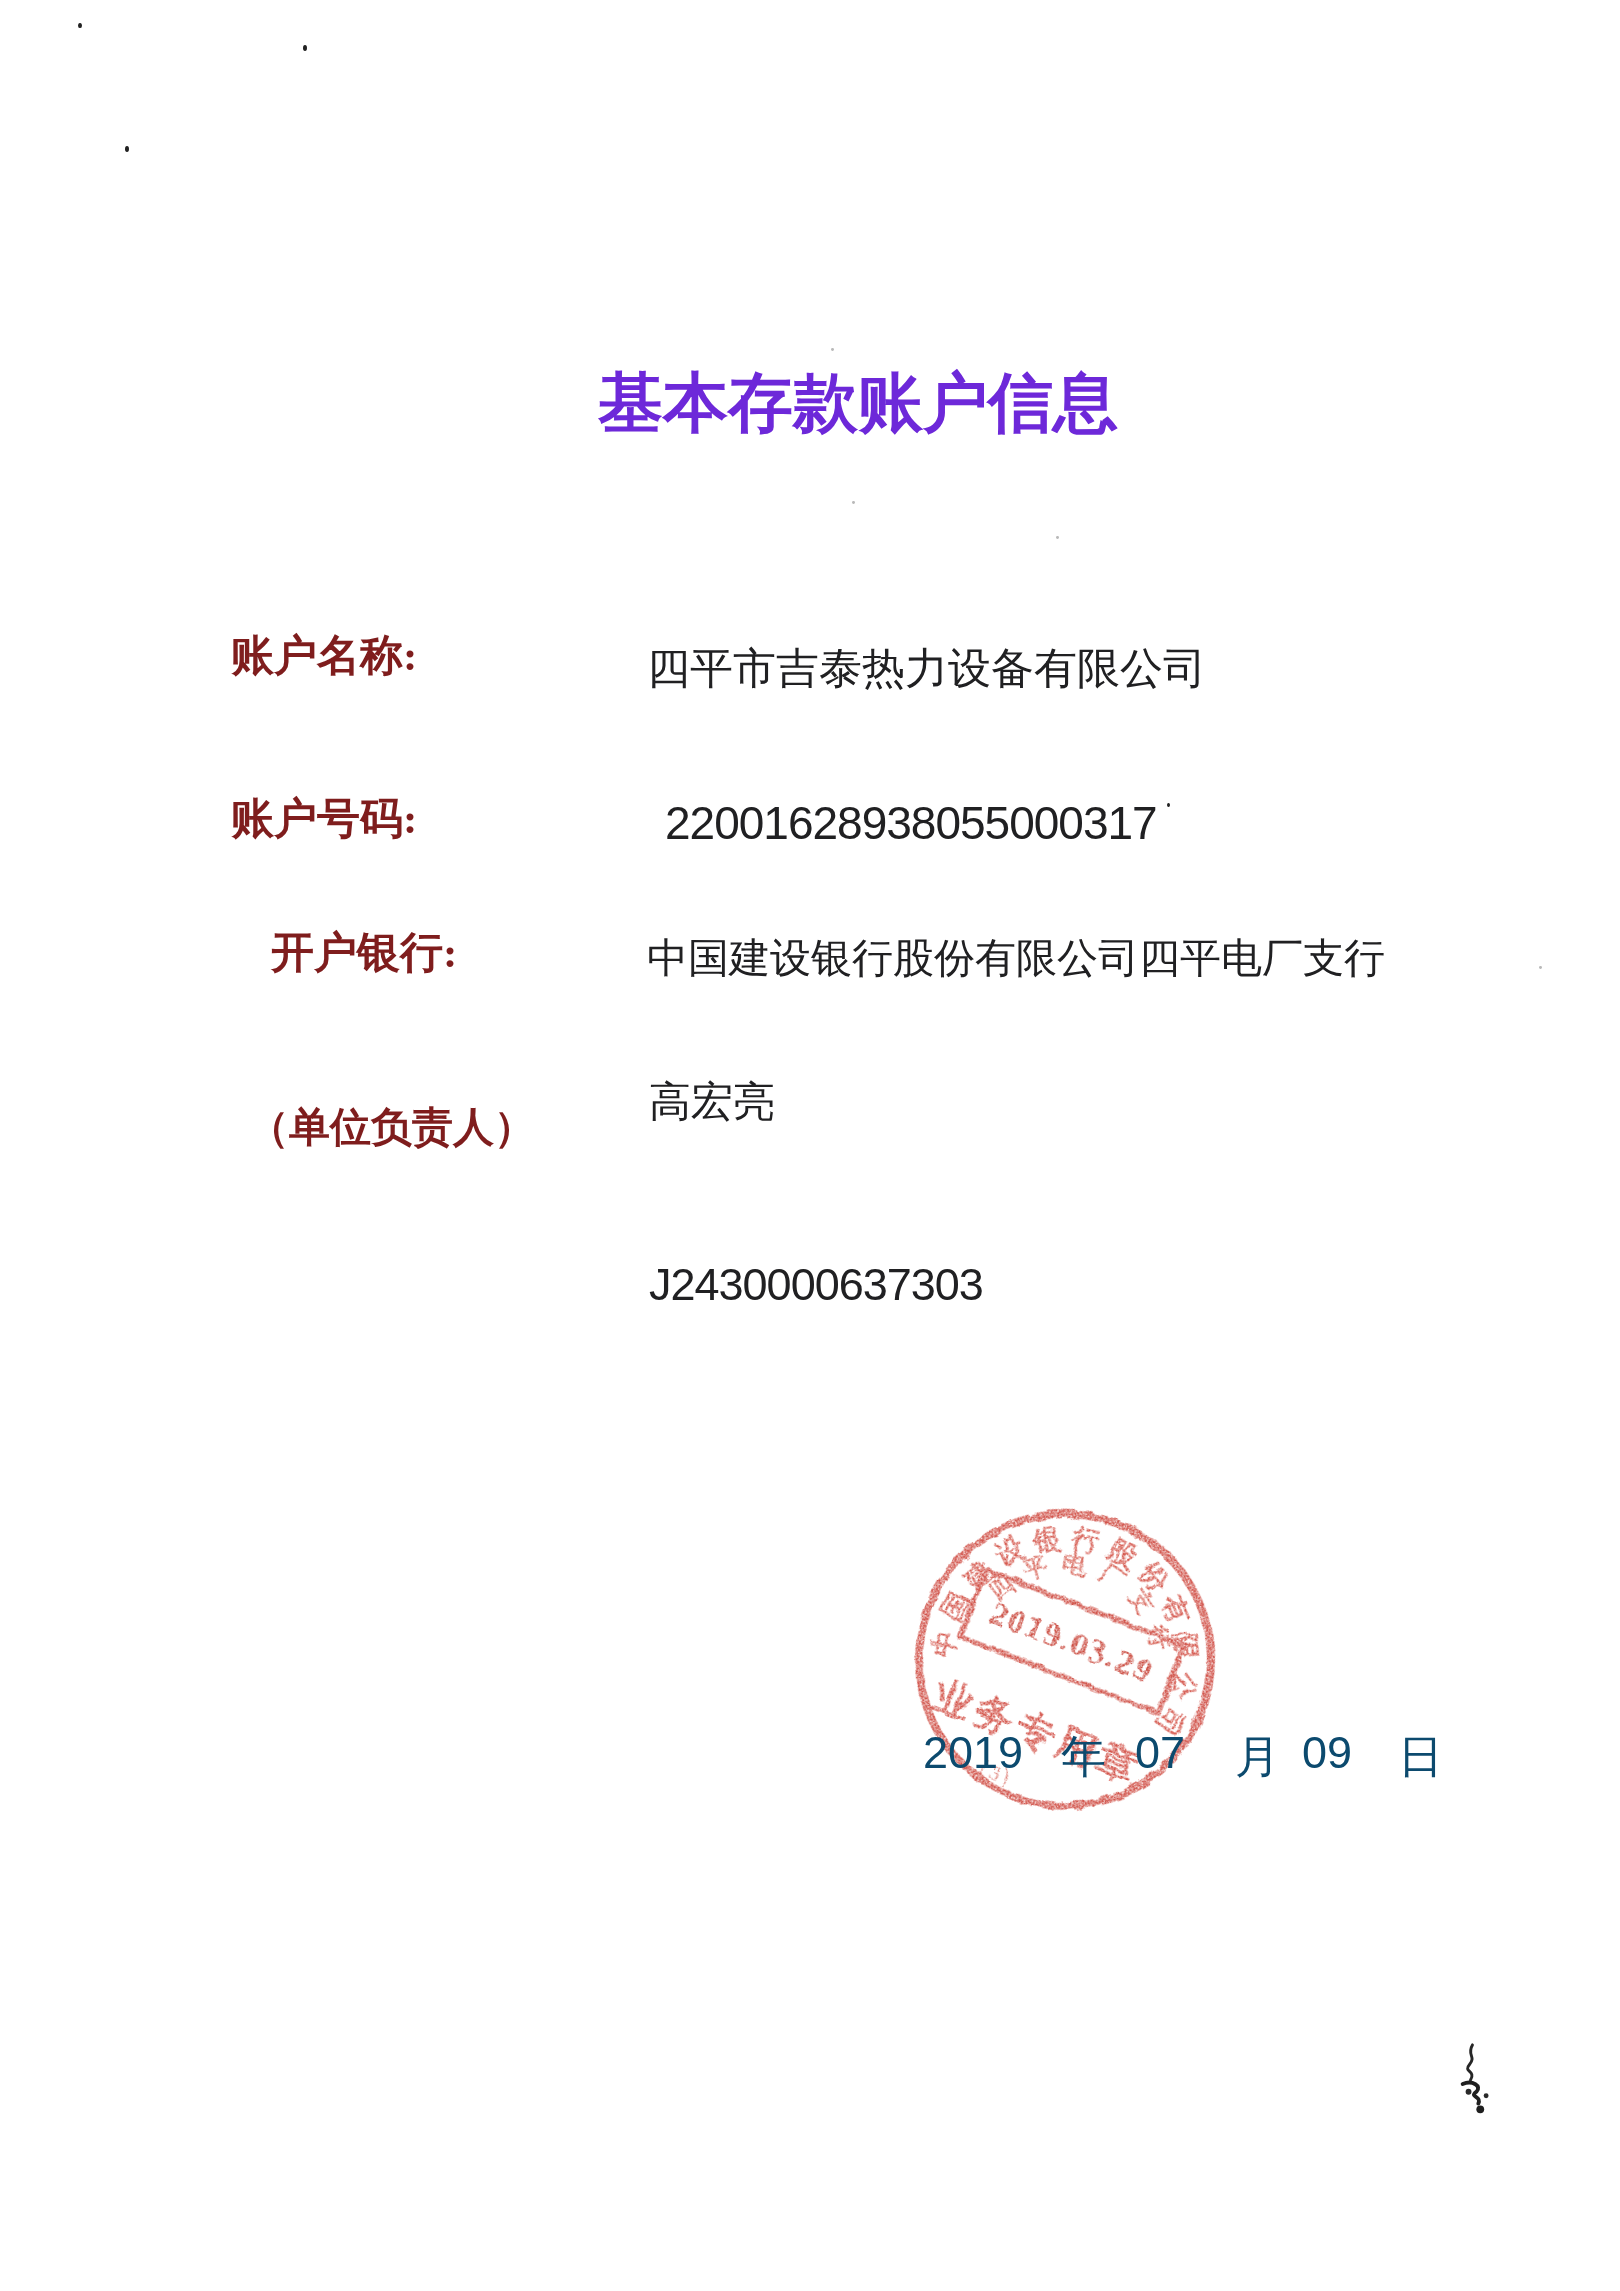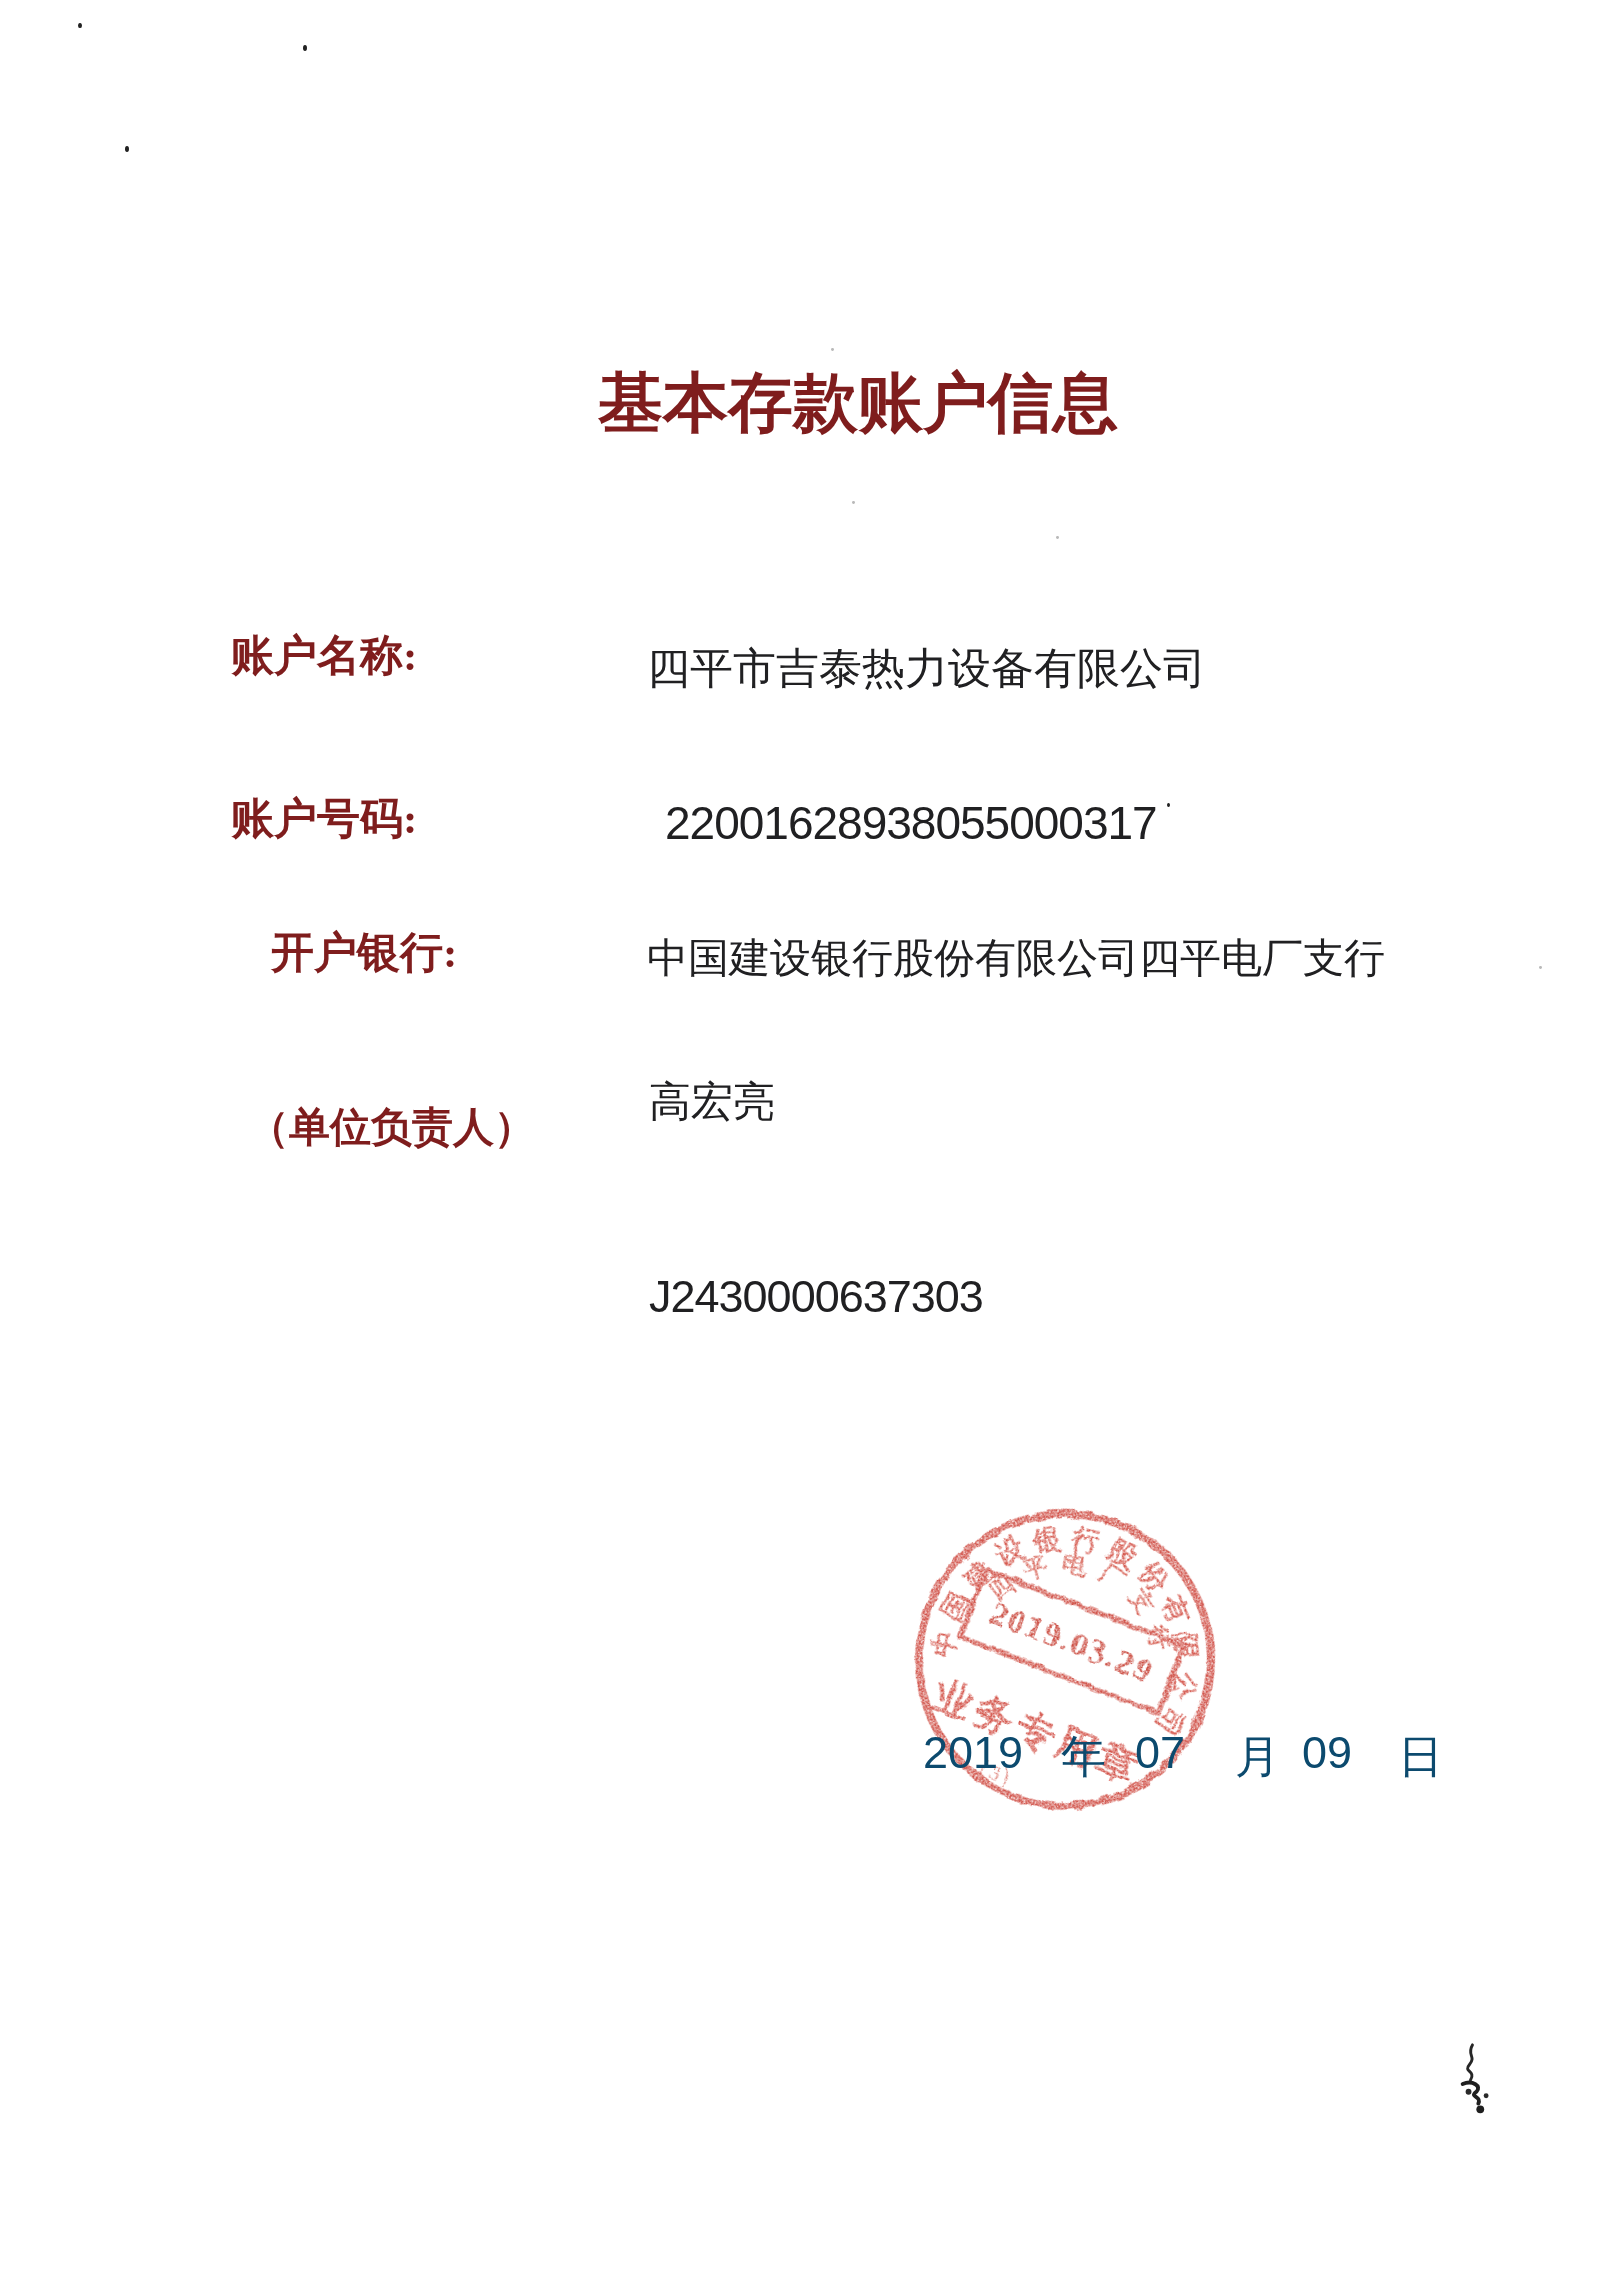--- a/index.html
+++ b/index.html
@@ -7,21 +7,21 @@
     width:1620px;height:2292px;position:relative;
     background:#ffffff;
     font-family:"Liberation Serif","DejaVu Serif",serif;
     color:#1c1c1e;
     overflow:hidden;
   }
   .page{position:absolute;inset:0;}
   .doc-title{
     position:absolute;left:598px;top:359px;
     font-size:65px;font-weight:700;letter-spacing:0px;
-    color:#7f1d1d;
+    color:#6d28d9;
     font-family:"Liberation Serif","DejaVu Serif",serif;
   }
   .field-label{
     position:absolute;
     font-size:43px;font-weight:700;color:#7f1d1d;
     font-family:"Liberation Serif","DejaVu Serif",serif;
     white-space:nowrap;
   }
   .field-value{
     position:absolute;
@@ -36,21 +36,21 @@
   .lbl-1{left:231px;top:627px;}
   .val-1{left:647px;top:616px;margin-top:24px;}
   .lbl-2{left:231px;top:790px;}
   .val-2{left:665px;top:796px;font-size:46px;}
   .lbl-3{left:231px;top:924px;margin-left:40px;}
   .val-3{left:647px;top:931px;font-size:41px;}
   .lbl-4a{left:222px;top:1029px;}
   .lbl-4b{left:200px;top:1100px;font-size:41px;margin-left:48px;}
   .val-4{left:649px;top:1074px;font-size:42px;}
   .lbl-5{left:208px;top:1253px;}
-  .val-5{left:649px;top:1259px;font-size:45px;margin-top:12px;}
+  .val-5{left:649px;top:1259px;font-size:45px;}
 
   .date-line{position:absolute;left:0;top:1727px;width:1620px;height:59px;
     font-family:"Liberation Sans","DejaVu Sans",sans-serif;color:#0c4a6e;}
   .date-line span{position:absolute;font-size:45px;white-space:nowrap;}
   .d-year{left:923px;}
   .d-year-u{left:1061px;font-size:43px;font-family:"Liberation Serif","DejaVu Serif",serif;}
   .d-month{left:1135px;}
   .d-month-u{left:1235px;font-size:43px;font-family:"Liberation Serif","DejaVu Serif",serif;}
   .d-day{left:1302px;}
   .d-day-u{left:1398px;font-size:43px;font-family:"Liberation Serif","DejaVu Serif",serif;}

